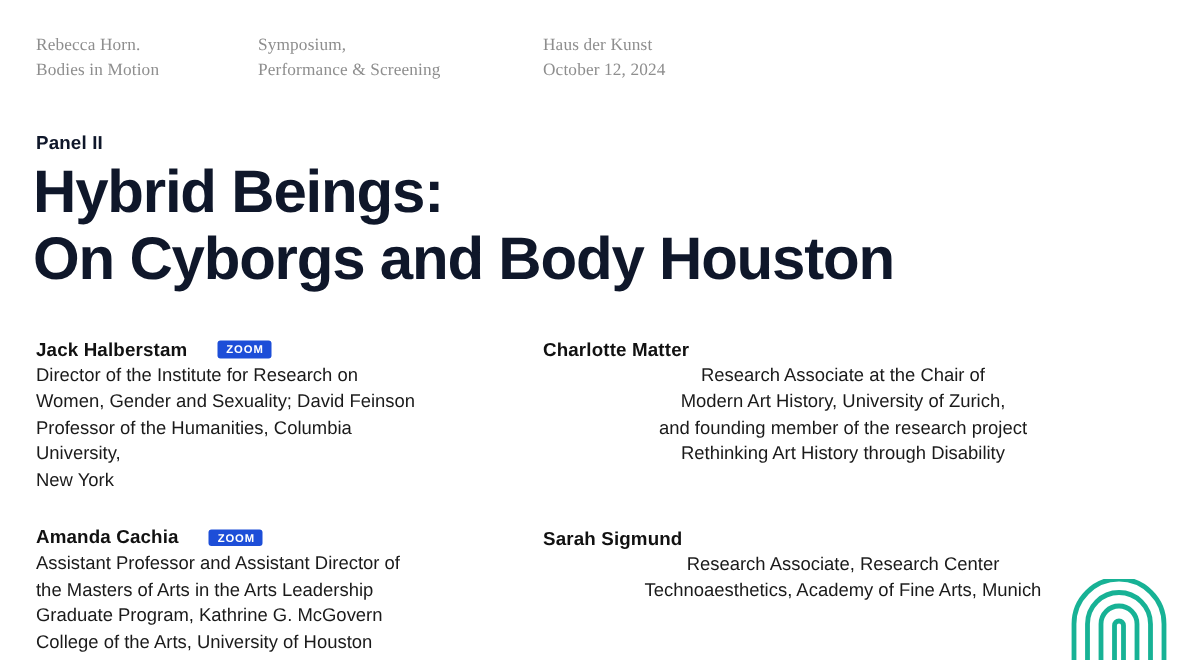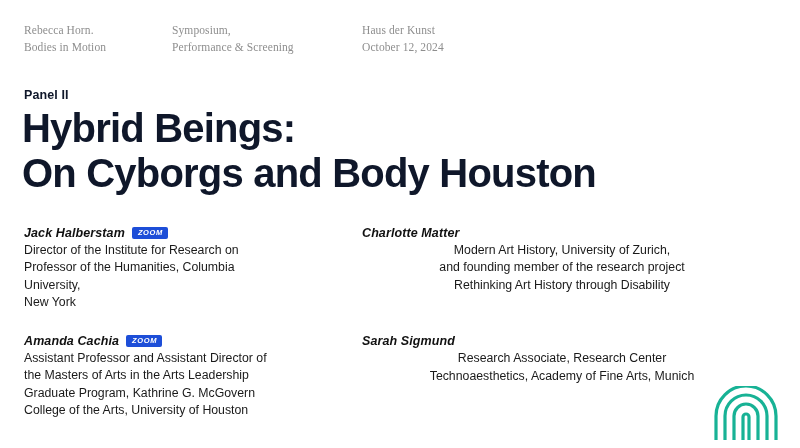--- a/index.html
+++ b/index.html
@@ -73,23 +73,22 @@
   }
   .col-left { width: 336px; }
   .col-right { width: 400px; }
 
   .speaker { margin-bottom: 22px; }
   .speaker:last-child { margin-bottom: 12px; }
 
   .speaker-name-row {
     display: flex;
     align-items: center;
-    gap: 7px;
+    gap: 20px;
     margin-bottom: 2px;
-    font-style: italic;
   }
   .speaker-name {
     font-size: 12.5px;
     font-weight: 700;
     color: #111111;
     letter-spacing: 0.1px;
   }
   .zoom-badge {
     display: inline-block;
     background: #1d4ed8;
@@ -150,20 +149,21 @@
 
   <div class="col-left">
 
     <div class="speaker">
       <div class="speaker-name-row">
         <span class="speaker-name">Jack Halberstam</span>
         <span class="zoom-badge">ZOOM</span>
       </div>
       <div class="speaker-bio">
         <span class="bio-line">Director of the Institute for Research on</span>
+        <span class="bio-line">Women, Gender and Sexuality; David Feinson</span>
         <span class="bio-line">Professor of the Humanities, Columbia</span>
         <span class="bio-line">University,</span>
         <span class="bio-line">New York</span>
       </div>
     </div>
 
     <div class="speaker">
       <div class="speaker-name-row">
         <span class="speaker-name">Amanda Cachia</span>
         <span class="zoom-badge">ZOOM</span>
@@ -178,20 +178,21 @@
 
   </div>
 
   <div class="col-right right-indent">
 
     <div class="speaker">
       <div class="speaker-name-row">
         <span class="speaker-name">Charlotte Matter</span>
       </div>
       <div class="speaker-bio">
+        <span class="bio-line">Research Associate at the Chair of</span>
         <span class="bio-line">Modern Art History, University of Zurich,</span>
         <span class="bio-line">and founding member of the research project</span>
         <span class="bio-line">Rethinking Art History through Disability</span>
       </div>
     </div>
 
     <div class="spacer-right"></div>
 
     <div class="speaker">
       <div class="speaker-name-row">

